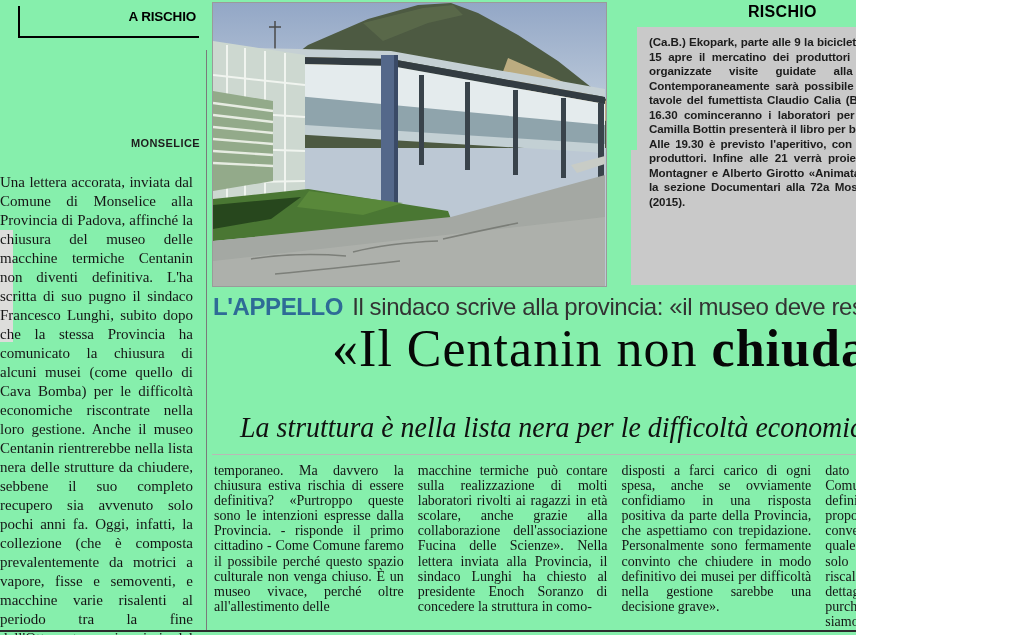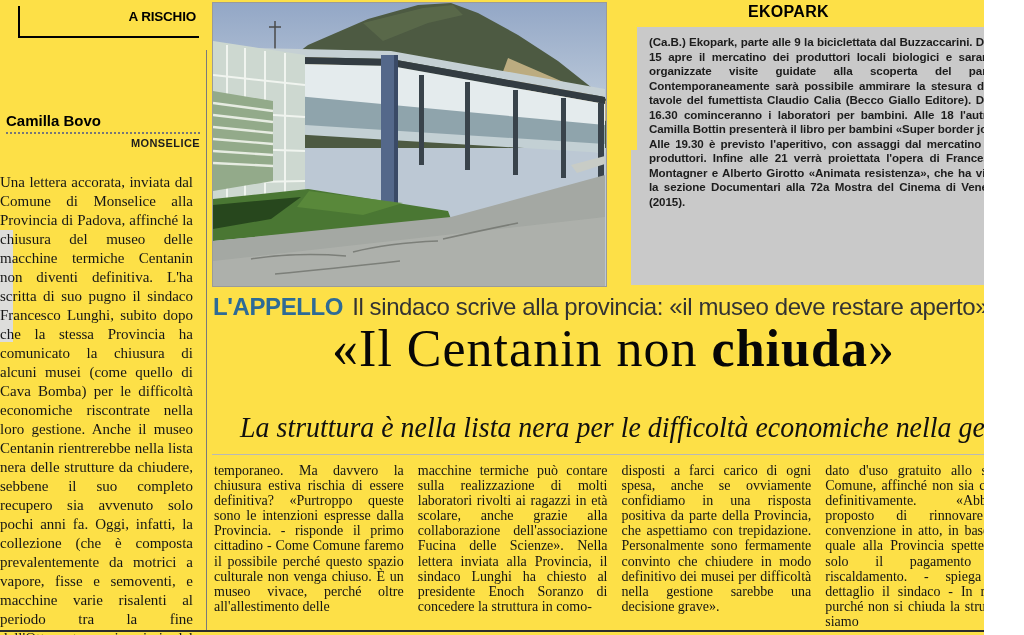--- a/index.html
+++ b/index.html
@@ -1,18 +1,18 @@
 <!DOCTYPE html>
 <html lang="it"><head>
 <meta charset="utf-8">
 <style>
   html,body { margin:0; padding:0; background:#ffffff; }
   .page {
-    position:relative; width:984px; height:635px; overflow:hidden;
-    background:#fde047; font-family:"Liberation Serif", serif; color:#1a1a1a;
+    position:relative; width:856px; height:635px; overflow:hidden;
+    background:#86efac; font-family:"Liberation Serif", serif; color:#1a1a1a;
   }
 
   
   .risk-box {
     position:absolute; left:18px; top:6px; width:166px;
     border-left:2px solid #000; border-bottom:2px solid #000;
     padding:3px 3px 12px 10px; text-align:right;
     font-family:"Liberation Sans", sans-serif;
   }
   .risk-label { font-weight:bold; font-size:13.5px; color:#000; letter-spacing:-.2px; }
@@ -101,21 +101,20 @@
   .bottom-rule { position:absolute; left:0; top:630px; width:1024px; height:2px; background:#2c2c2c; }
 </style>
 </head>
 <body>
 
 <div class="page">
 
   <div class="risk-box">
     <div class="risk-label">A RISCHIO</div>
   </div>
-  <div class="byline">Camilla Bovo</div>
   <div class="dateline">MONSELICE</div>
   <div class="scan-artifact"></div>
   <p class="rail-body">Una lettera accorata, inviata dal Comune di Monselice alla Provincia di Padova, affinché la chiusura del museo delle macchine termiche Centanin non diventi definitiva. L'ha scritta di suo pugno il sindaco Francesco Lunghi, subito dopo che la stessa Provincia ha comunicato la chiusura di alcuni musei (come quello di Cava Bomba) per le difficoltà economiche riscontrate nella loro gestione. Anche il museo Centanin rientrerebbe nella lista nera delle strutture da chiudere, sebbene il suo completo recupero sia avvenuto solo pochi anni fa. Oggi, infatti, la collezione (che è composta prevalentemente da motrici a vapore, fisse e semoventi, e macchine varie risalenti al periodo tra la fine dell'Ottocento e i primi del Novecento) è ospitata in via Petrarca, alle spalle del liceo Cattaneo, in un grande edificio anni Cinquanta che è stato completamente ristrutturato con un linguaggio industriale con-</p>
   <div class="v-rule"></div>
 
   <figure class="photo" style="margin:0">
     <svg width="393" height="283" viewBox="0 0 393 283" preserveAspectRatio="none">
       <defs>
         <linearGradient id="sky" x1="0" y1="0" x2="0" y2="1">
           <stop offset="0" stop-color="#93a7c6"></stop>
@@ -180,21 +179,21 @@
       <g stroke="#70736d" stroke-width="1.6" fill="none" opacity=".8">
         <path d="M38,256 q45,-7 95,-3"></path>
         <path d="M140,249 q35,-9 85,-11"></path>
         <path d="M62,271 q55,-5 125,-13"></path>
         <path d="M230,236 q40,-9 75,-16"></path>
       </g>
       <polygon points="358,162 392,153 392,161 364,170" fill="#c8ccc6"></polygon>
     </svg>
   </figure>
 
-  <div class="ekopark-label">EKOPARK</div>
+  <div class="ekopark-label">RISCHIO</div>
   <div class="corner-gray"></div>
   <div class="continue-arrow-top">▶</div>
   <div class="box-left-step"></div>
   <div class="ekopark-box">
     <div class="ekopark-body">(Ca.B.) Ekopark, parte alle 9 la biciclettata dal Buzzaccarini. Dalle 15 apre il mercatino dei produttori locali biologici e saranno organizzate visite guidate alla scoperta del parco. Contemporaneamente sarà possibile ammirare la stesura delle tavole del fumettista Claudio Calia (Becco Giallo Editore). Dalle 16.30 cominceranno i laboratori per bambini. Alle 18 l'autrice Camilla Bottin presenterà il libro per bambini «Super border joy». Alle 19.30 è previsto l'aperitivo, con assaggi dal mercatino dei produttori. Infine alle 21 verrà proiettata l'opera di Francesco Montagner e Alberto Girotto «Animata resistenza», che ha vinto la sezione Documentari alla 72a Mostra del Cinema di Venezia (2015).</div>
   </div>
   <div class="continue-arrow-side">❯</div>
 
   <div class="kicker">
     <span class="kicker-label">L'APPELLO</span><span class="kicker-text">Il sindaco scrive alla provincia: «il museo deve restare aperto»</span>

